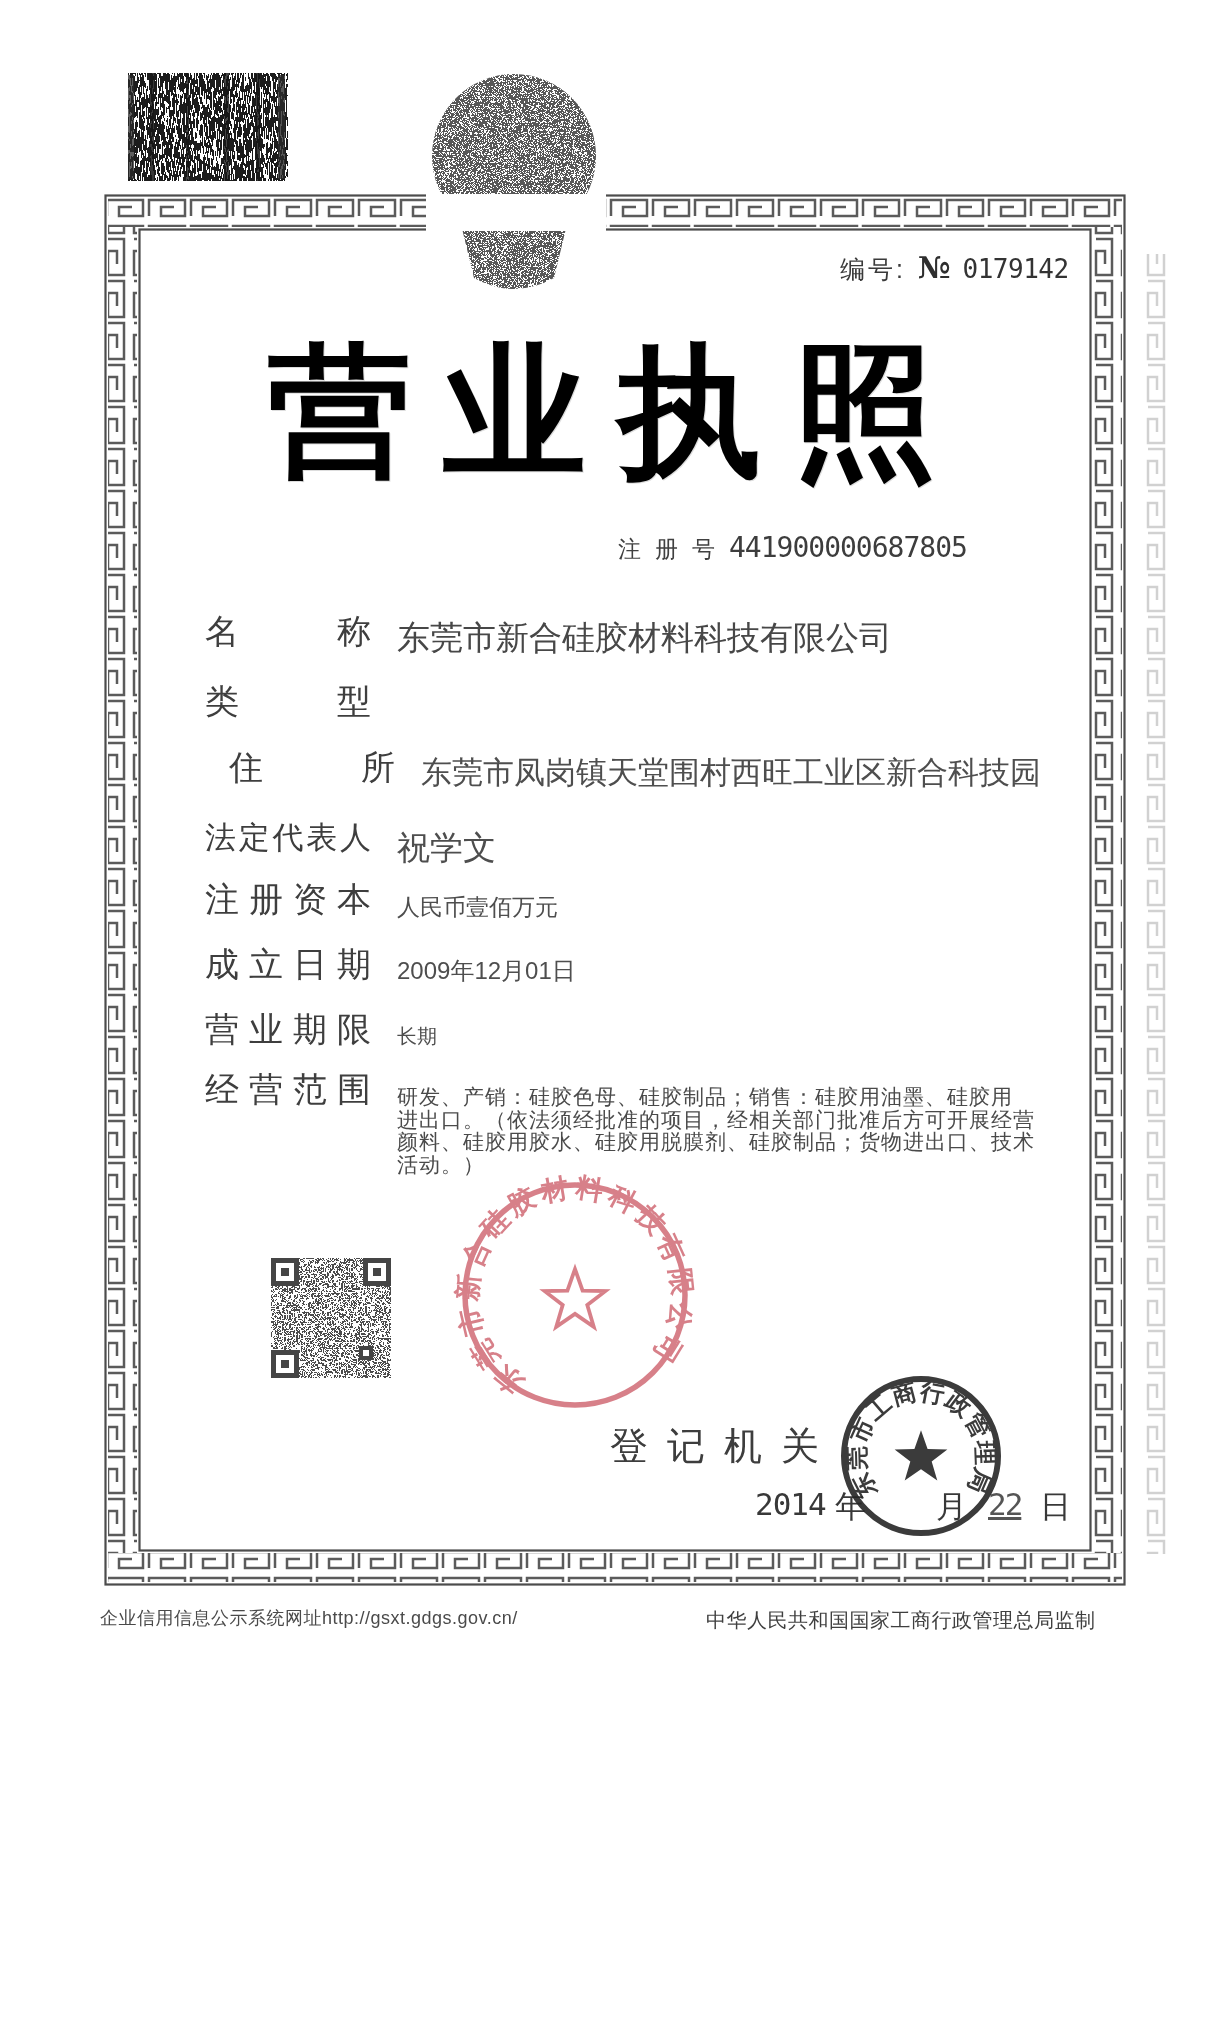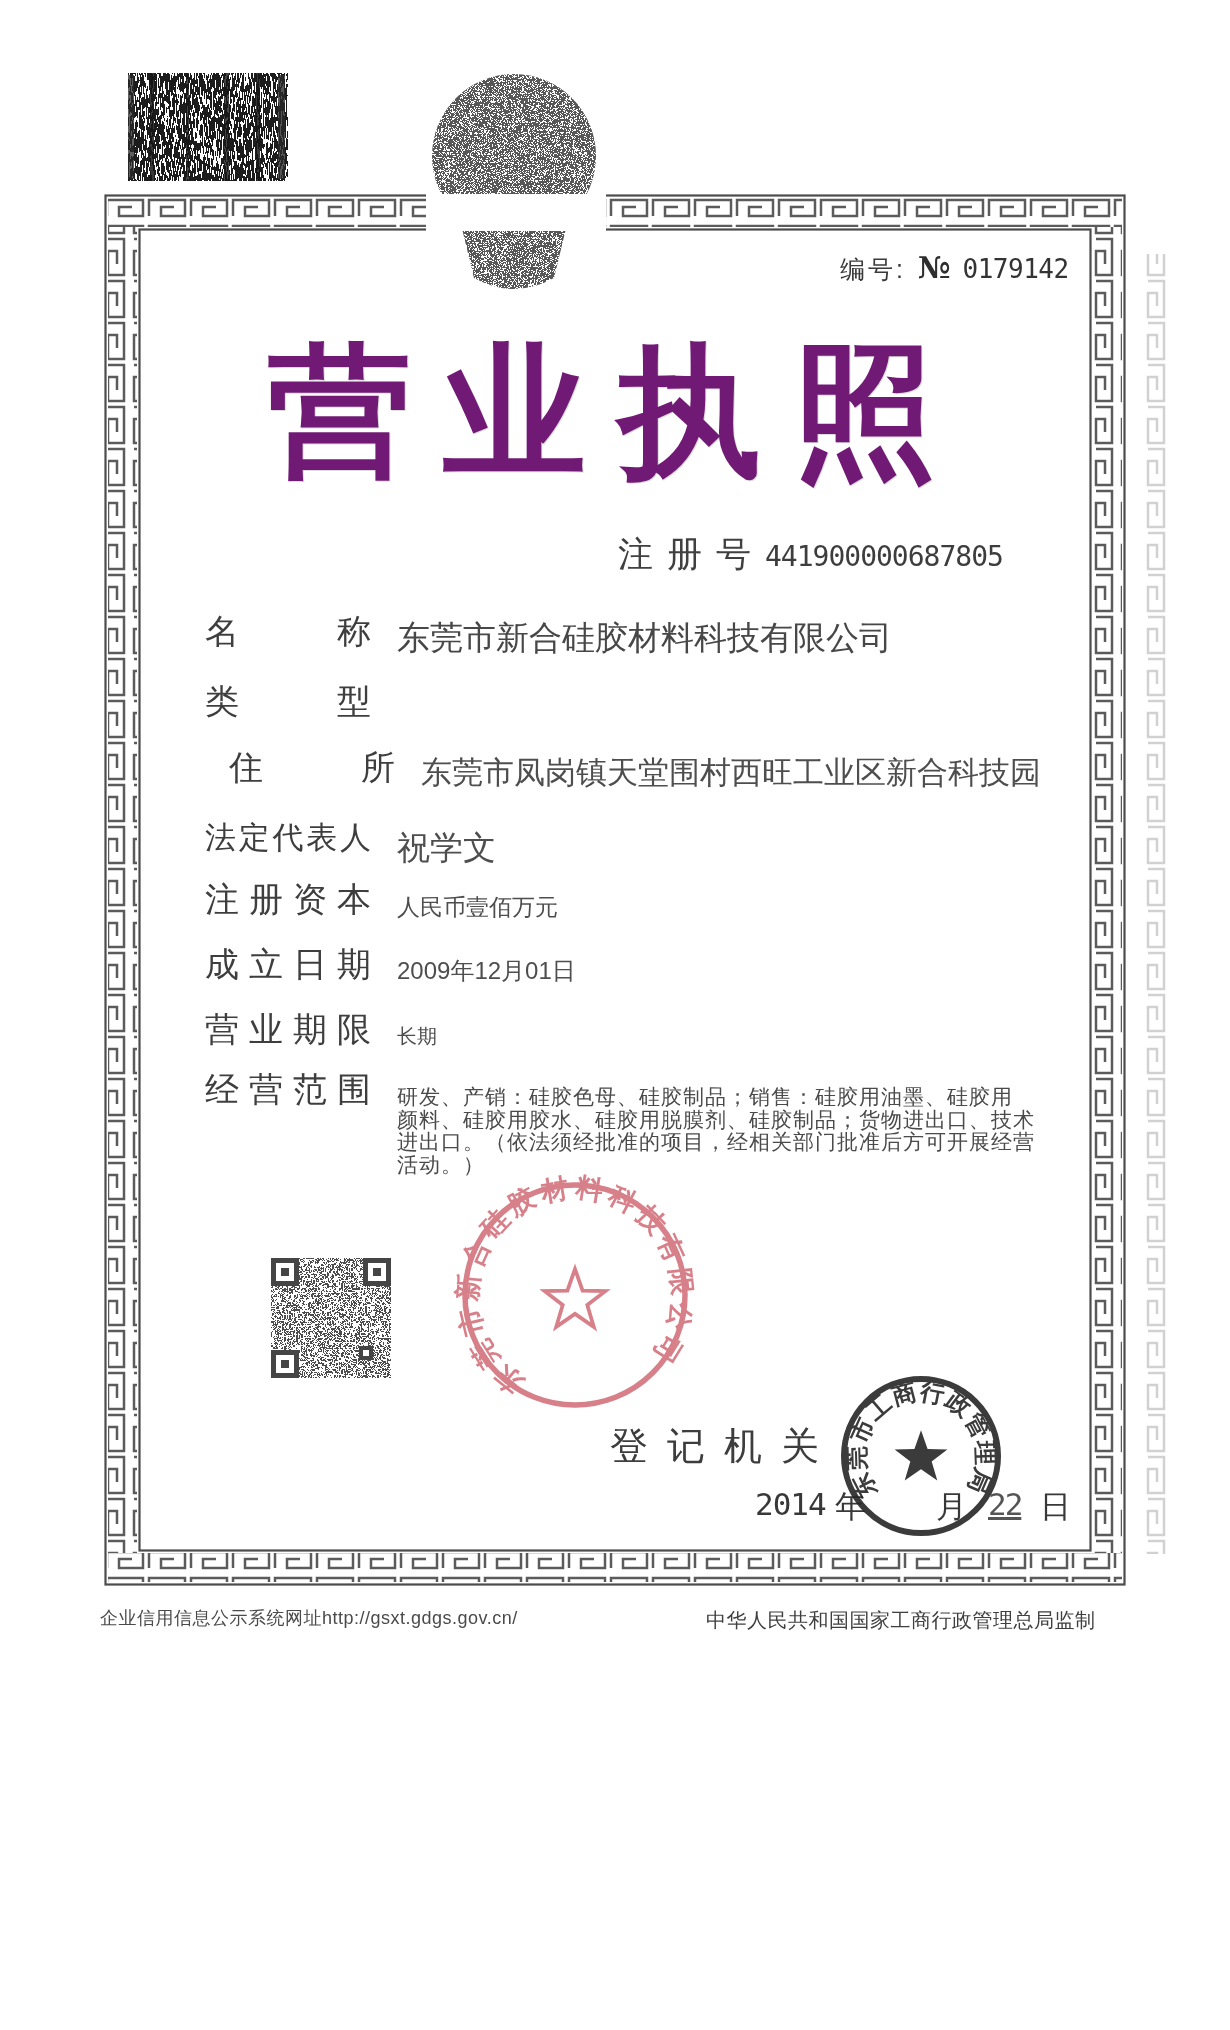--- a/index.html
+++ b/index.html
@@ -11,27 +11,27 @@
 
   
   .serial-line{left:840px;top:250px;display:flex;align-items:baseline;gap:12px;}
   .serial-label{font-size:25px;letter-spacing:3px;color:#3a3a3a;}
   .serial-mark{font-size:30px;font-weight:bold;font-family:"DejaVu Serif",serif;color:#2e2e2e;}
   .serial-number{font-size:26px;font-family:"DejaVu Sans Mono",monospace;letter-spacing:-0.5px;color:#333;}
 
   
   .doc-title{
     left:268px;top:340px;font-size:143px;line-height:1;font-weight:900;
-    letter-spacing:32px;color:#701a75;white-space:nowrap;
+    letter-spacing:32px;color:#000000;white-space:nowrap;
     text-shadow:1px 1px 0 #55555533;
   }
 
   
   .reg-line{left:618px;top:531px;display:flex;align-items:baseline;}
-  .reg-label{font-size:35px;letter-spacing:14px;color:#404040;font-weight:500;}
+  .reg-label{font-size:23px;letter-spacing:14px;color:#404040;font-weight:500;}
   .reg-number{font-size:28px;font-family:"DejaVu Sans Mono",monospace;letter-spacing:-1px;color:#3d3d3d;margin-left:0;}
 
   
   .field-row{position:absolute;left:205px;width:900px;height:44px;}
   .field-row:nth-of-type(1){top:612px;}
   .field-row:nth-of-type(2){top:682px;}
   .field-row:nth-of-type(3){top:748px;margin-left:24px;}
   .field-row:nth-of-type(4){top:818px;}
   .field-row:nth-of-type(5){top:880px;}
   .field-row:nth-of-type(6){top:945px;}
@@ -169,22 +169,22 @@
     <span class="f-value">2009年12月01日</span>
   </div>
   <div class="field-row">
     <span class="f-label">营业期限</span>
     <span class="f-value">长期</span>
   </div>
   <div class="field-row">
     <span class="f-label">经营范围</span>
     <div class="scope-lines">
       <div class="scope-line">研发、产销：硅胶色母、硅胶制品；销售：硅胶用油墨、硅胶用</div>
+      <div class="scope-line">进出口。（依法须经批准的项目，经相关部门批准后方可开展经营</div>
       <div class="scope-line">颜料、硅胶用胶水、硅胶用脱膜剂、硅胶制品；货物进出口、技术</div>
-      <div class="scope-line">进出口。（依法须经批准的项目，经相关部门批准后方可开展经营</div>
       <div class="scope-line">活动。）</div>
     </div>
   </div>
 </div>
 
 <svg class="abs" style="left:263px;top:1250px" width="136" height="136" viewBox="0 0 136 136">
   <defs>
     <filter id="qrnoise" x="-5%" y="-5%" width="110%" height="110%">
       <feTurbulence type="fractalNoise" baseFrequency="0.42" numOctaves="1" seed="3" result="n"></feTurbulence>
       <feComponentTransfer in="n" result="a">

